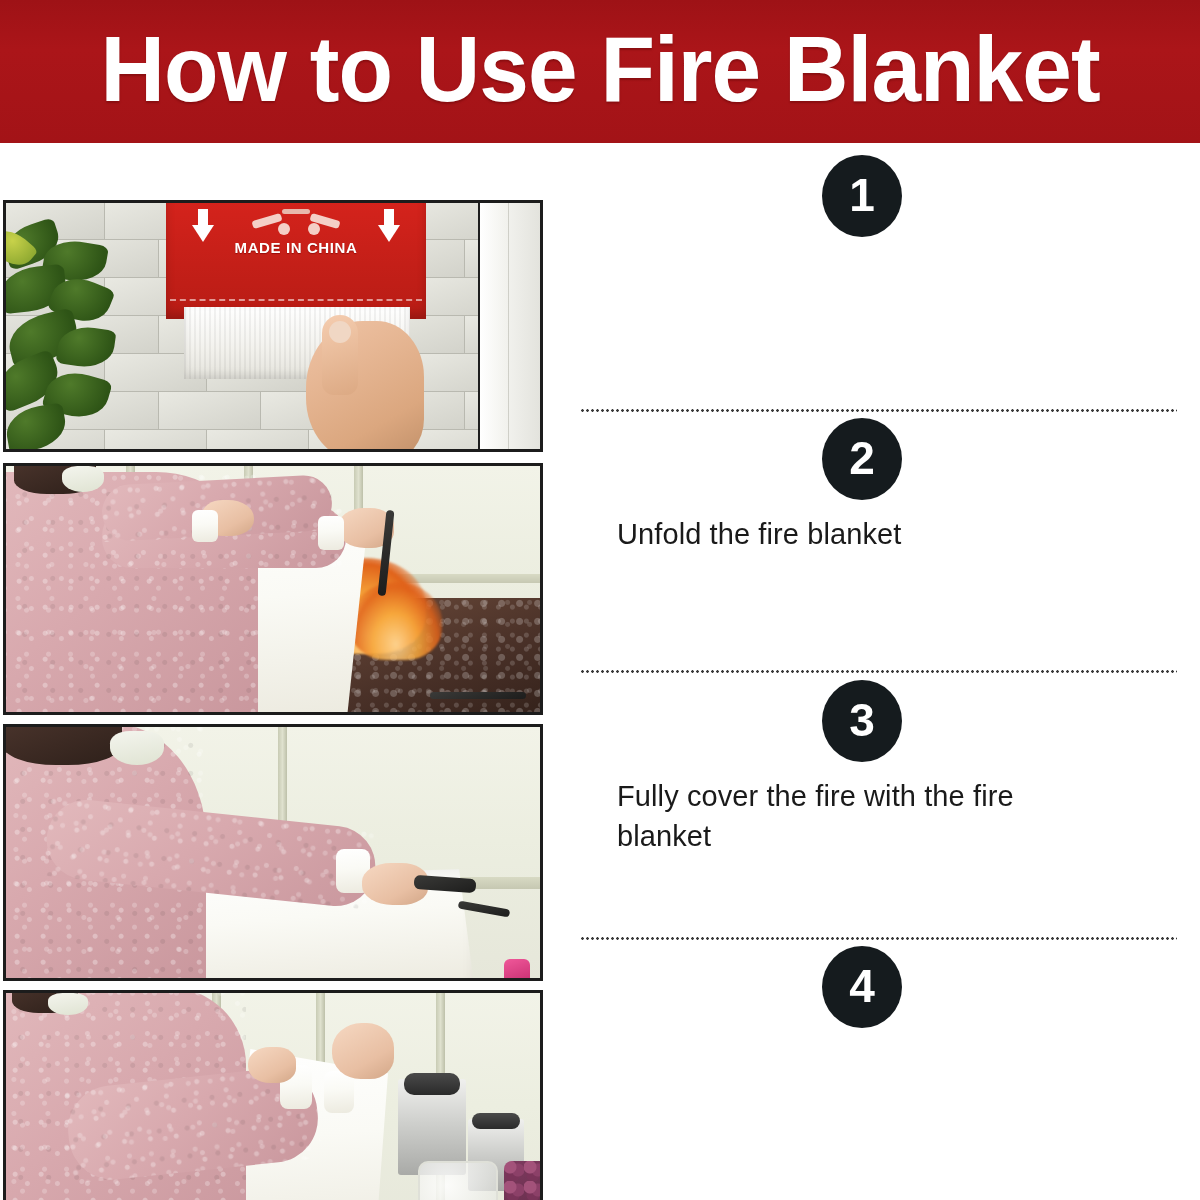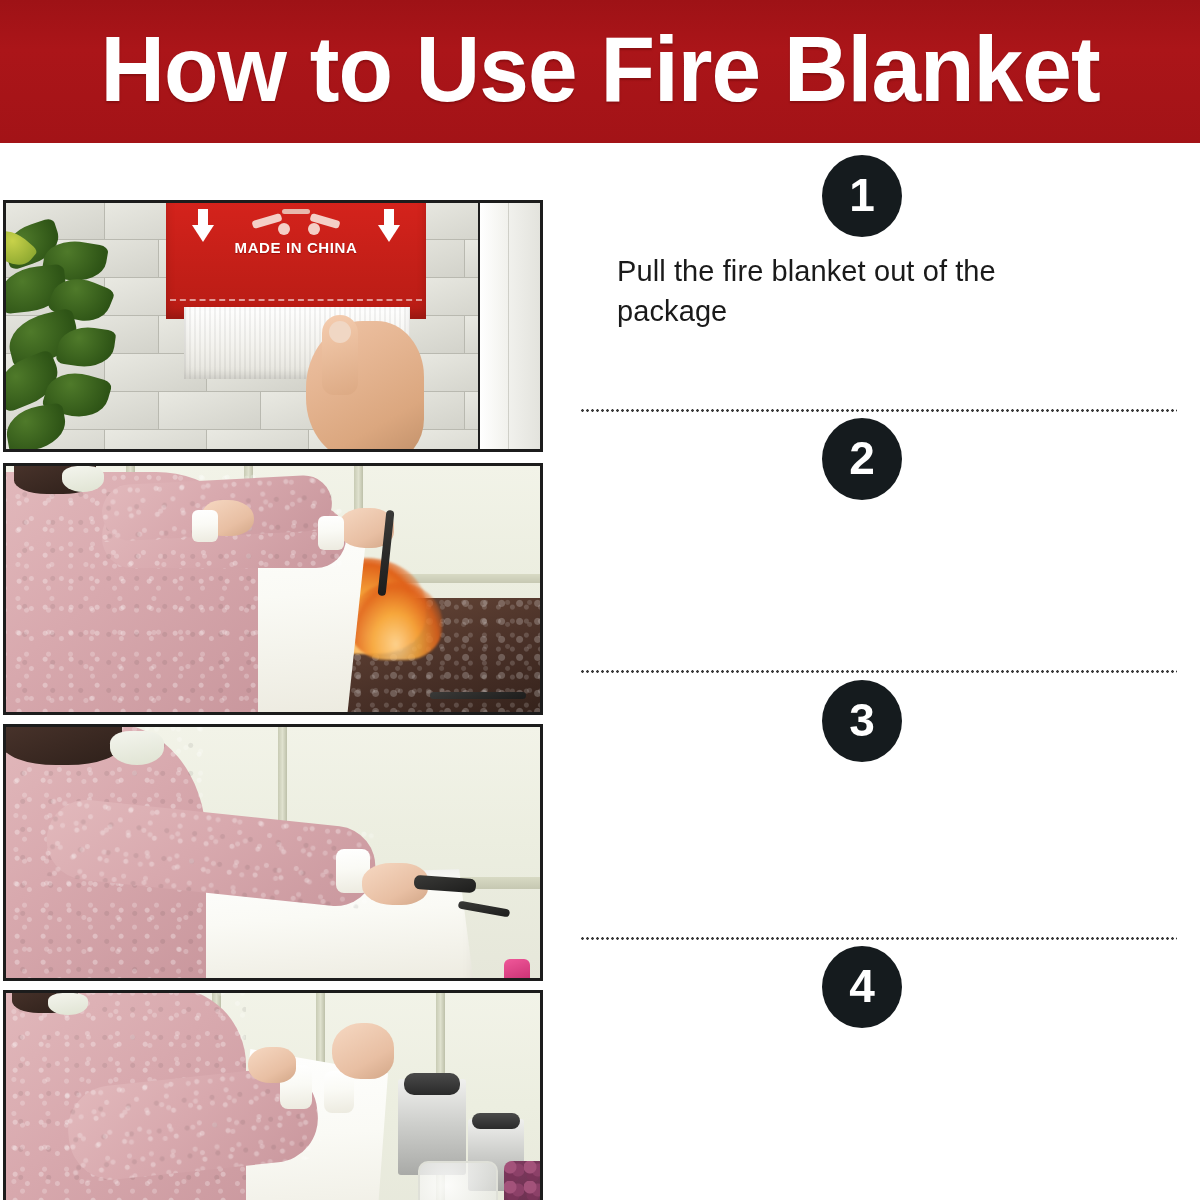--- a/index.html
+++ b/index.html
@@ -515,35 +515,36 @@
     </div>
 
   </div>
 
   <div class="steps-col">
 
     <div class="step s1">
       <div class="step-badge">
         <span>1</span>
       </div>
-      <div class="step-text">Pull the fire blanket out of the package</div>
     </div>
     <div class="divider d1"></div>
 
     <div class="step s2">
       <div class="step-badge">
         <span>2</span>
       </div>
+      <div class="step-text">Unfold the fire blanket</div>
     </div>
     <div class="divider d2"></div>
 
     <div class="step s3">
       <div class="step-badge">
         <span>3</span>
       </div>
+      <div class="step-text">Fully cover the fire with the fire blanket</div>
     </div>
     <div class="divider d3"></div>
 
     <div class="step s4">
       <div class="step-badge">
         <span>4</span>
       </div>
     </div>
 
   </div>

